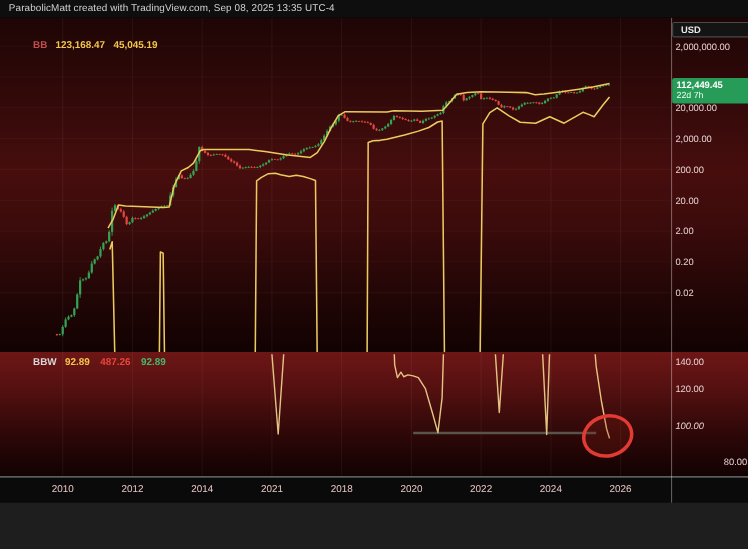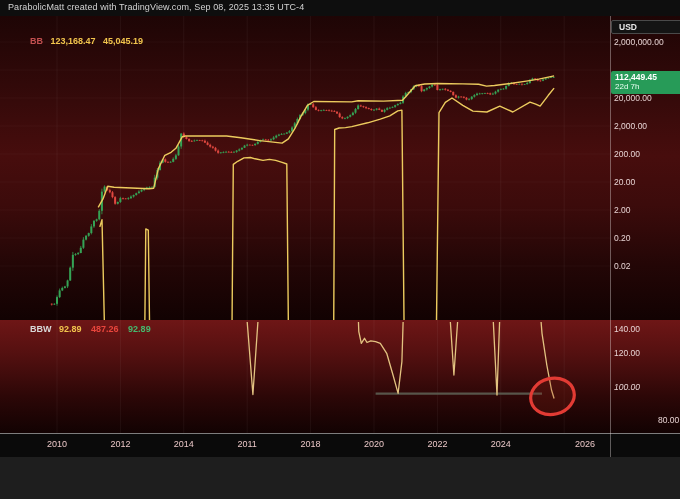--- a/index.html
+++ b/index.html
@@ -511,19 +511,19 @@
     <div class="yaxis-label" style="top: 205px;">2.00</div>
     <div class="yaxis-label" style="top: 233px;">0.20</div>
     <div class="yaxis-label" style="top: 261px;">0.02</div>
     <div class="yaxis-label" style="top: 324px;">140.00</div>
     <div class="yaxis-label" style="top: 348.334px;">120.00</div>
     <div class="yaxis-label" style="top: 381.668px; font-style: italic;">100.00</div>
     <div class="yaxis-label" style="top: 415.002px; padding-left: 44px;">80.00</div>
     <div class="xaxis-label" style="left: 57px;">2010</div>
     <div class="xaxis-label" style="left: 120.4px;">2012</div>
     <div class="xaxis-label" style="left: 183.8px; text-align: right;">2014</div>
-    <div class="xaxis-label" style="left: 247.2px;">2011</div>
+    <div class="xaxis-label" style="left: 247.2px;">2021</div>
     <div class="xaxis-label" style="left: 310.6px;">2018</div>
     <div class="xaxis-label" style="left: 374px; text-align: center;">2020</div>
     <div class="xaxis-label" style="left: 437.4px;">2022</div>
     <div class="xaxis-label" style="left: 500.8px;">2024</div>
-    <div class="xaxis-label" style="left: 585px;">2026</div>
+    <div class="xaxis-label" style="left: 564px;">2026</div>
   </div>
 
 </body></html>

